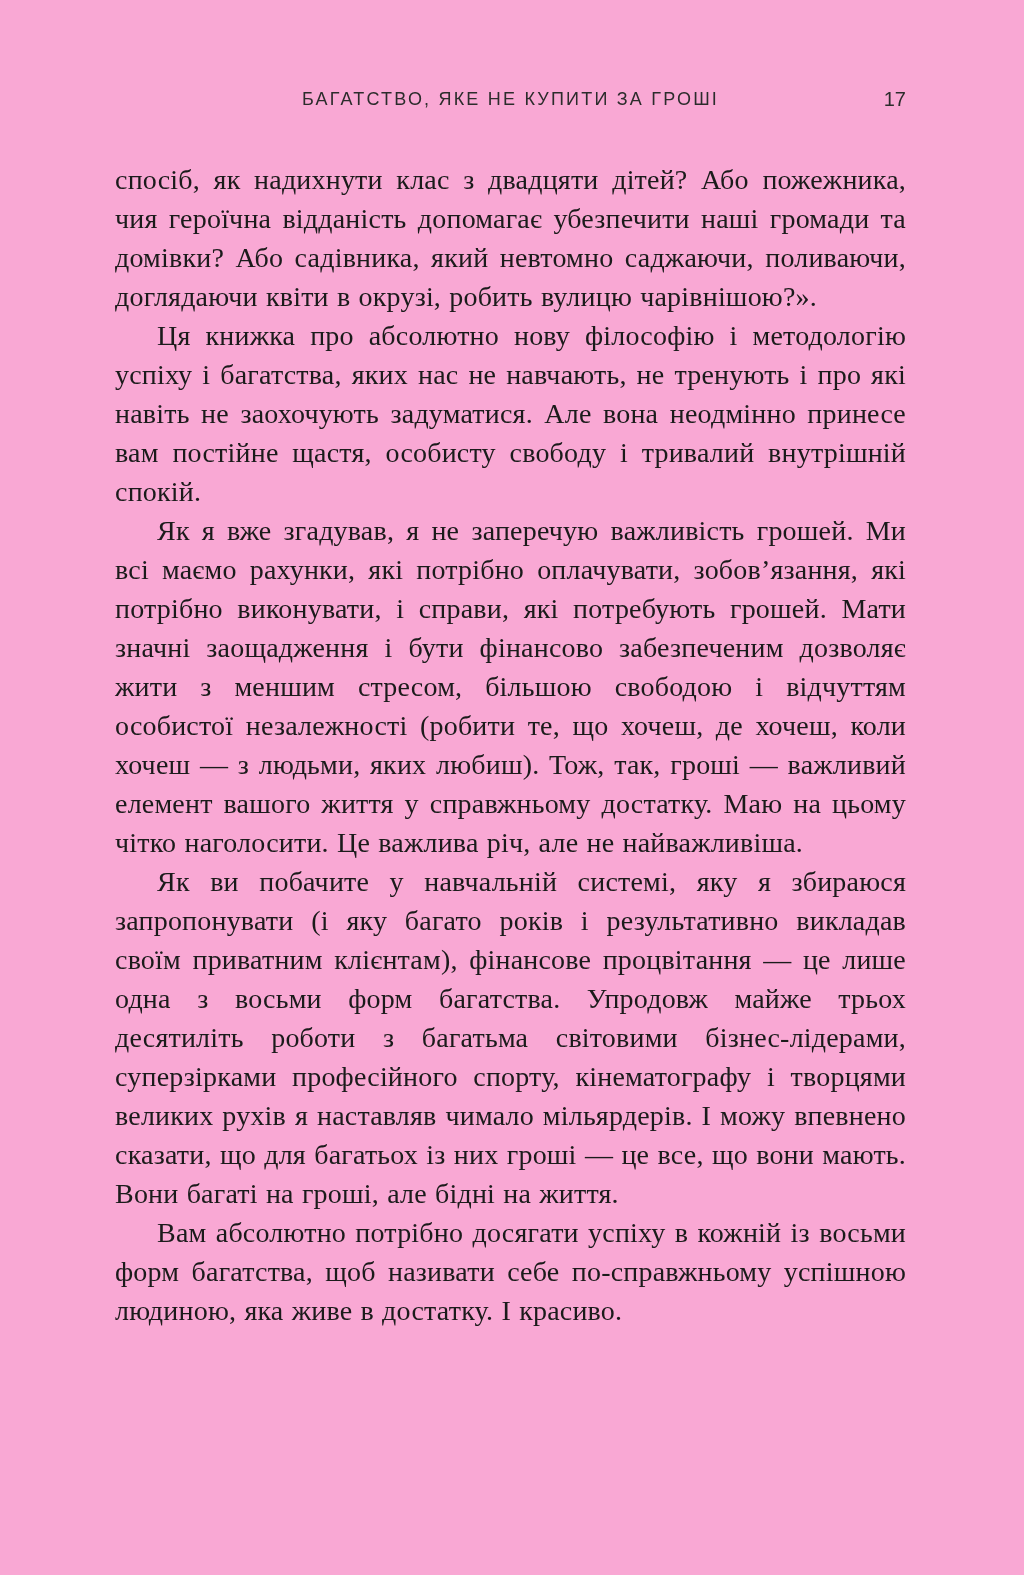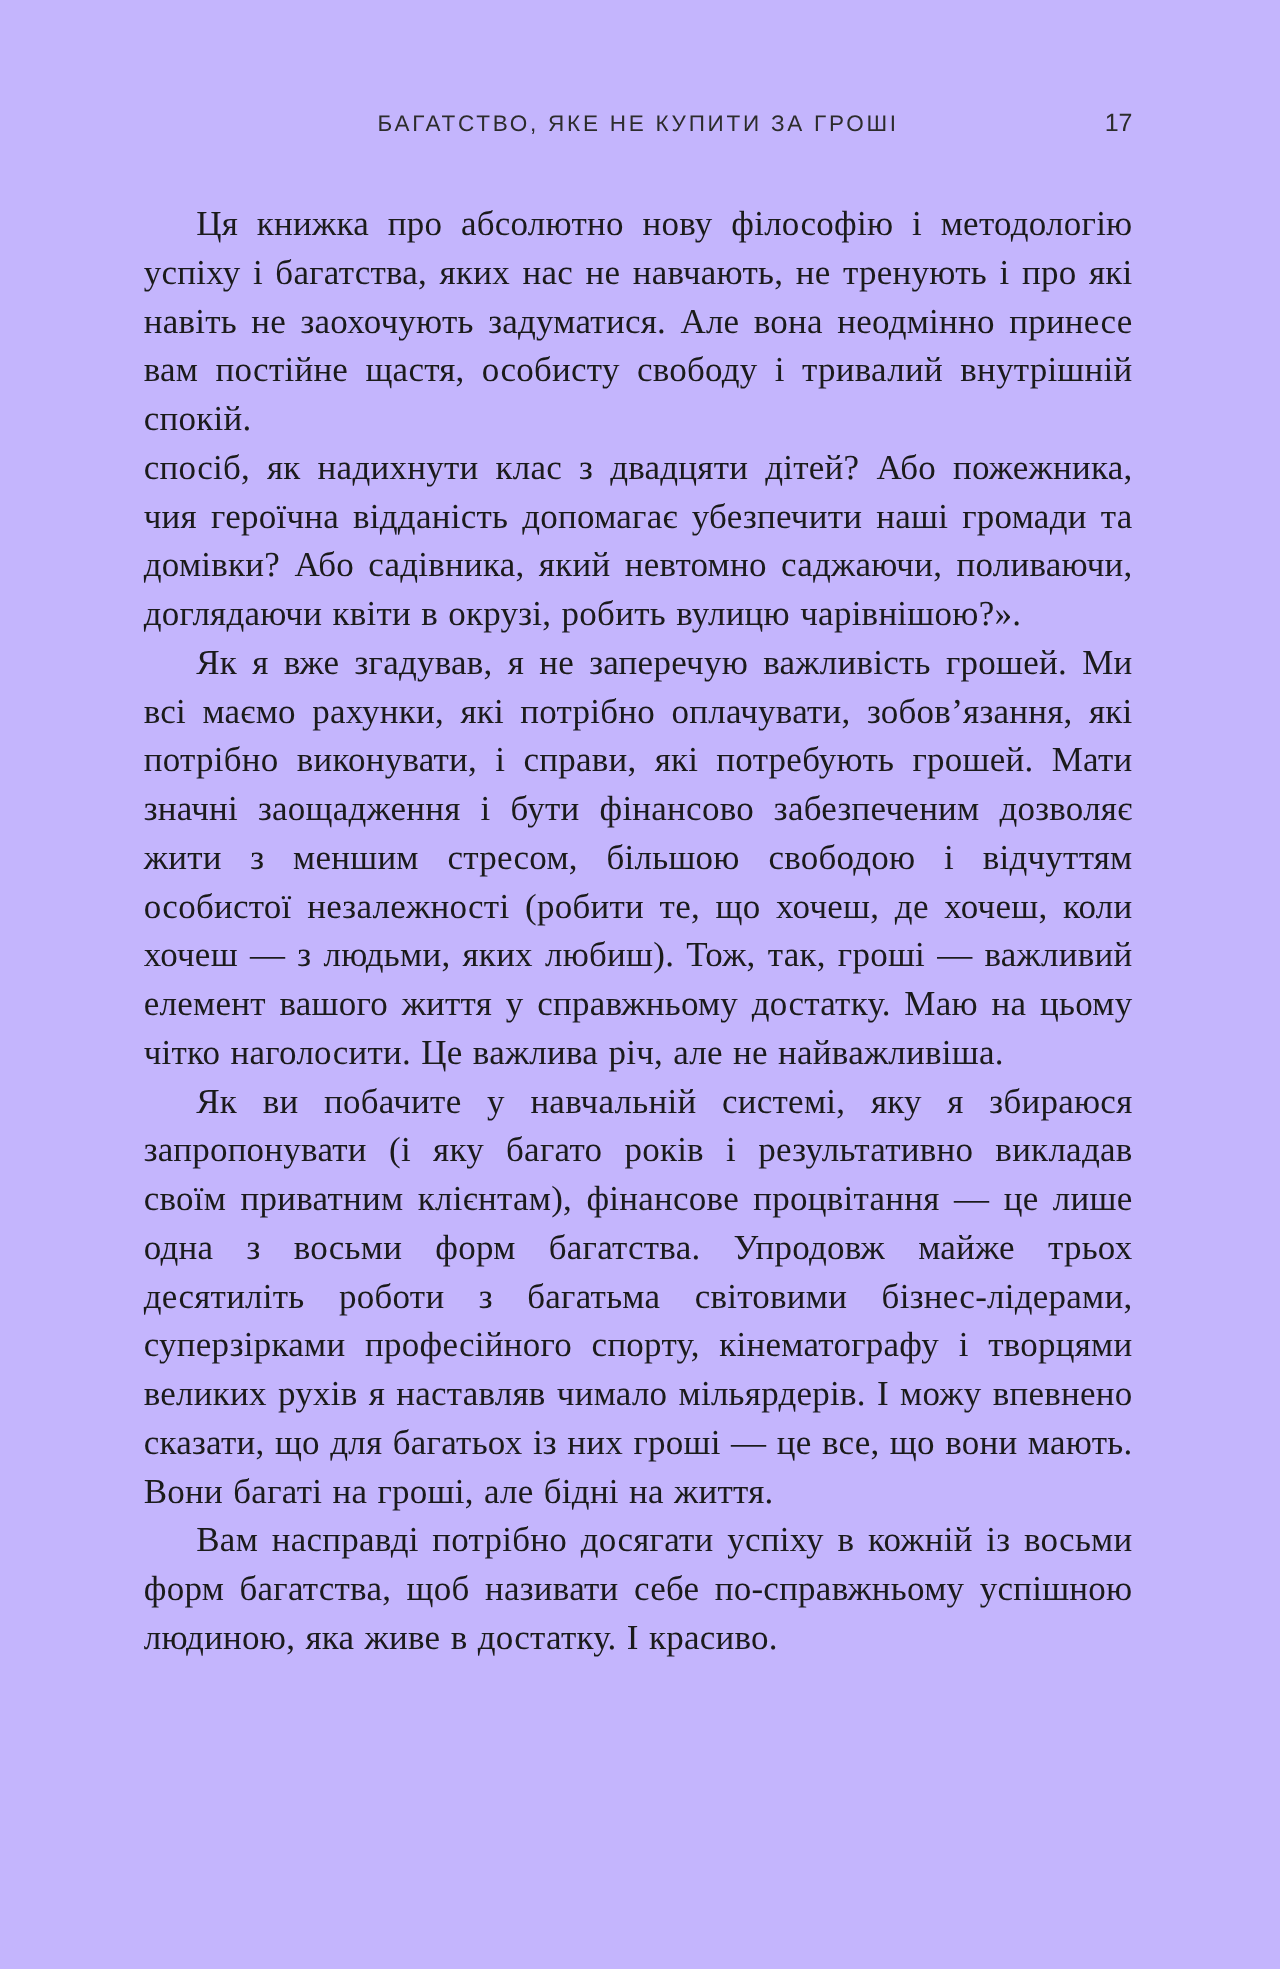--- a/index.html
+++ b/index.html
@@ -11,21 +11,21 @@
     width: 1024px;
     height: 1575px;
     font-family: "Liberation Serif", serif;
     color: #1b1b1b;
     -webkit-font-smoothing: antialiased;
   }
   .page {
     position: relative;
     width: 1024px;
     height: 1575px;
-    background: #c4b5fd;
+    background: #f9a8d4;
     box-sizing: border-box;
     overflow: hidden;
   }
   .running-head {
     position: absolute;
     top: 86px;
     left: 115px;
     right: 118px;
     height: 26px;
   }
@@ -73,20 +73,20 @@
 <body>
 
 <div class="page">
 
   <header class="running-head">
     <div class="running-title">БАГАТСТВО, ЯКЕ НЕ КУПИТИ ЗА ГРОШІ</div>
     <div class="page-number">17</div>
   </header>
 
   <main class="body-text">
+    <p class="para no-indent">спосіб, як надихнути клас з двадцяти дітей? Або пожежника, чия героїчна відданість допомагає убезпечити наші громади та домівки? Або садівника, який невтомно саджаючи, поливаючи, доглядаючи квіти в окрузі, робить вулицю чарівнішою?».</p>
     <p class="para indent">Ця книжка про абсолютно нову філософію і методологію успіху і багатства, яких нас не навчають, не тренують і про які навіть не заохочують задуматися. Але вона неодмінно принесе вам постійне щастя, особисту свободу і тривалий внутрішній спокій.</p>
-    <p class="para no-indent">спосіб, як надихнути клас з двадцяти дітей? Або пожежника, чия героїчна відданість допомагає убезпечити наші громади та домівки? Або садівника, який невтомно саджаючи, поливаючи, доглядаючи квіти в окрузі, робить вулицю чарівнішою?».</p>
     <p class="para indent">Як я вже згадував, я не заперечую важливість грошей. Ми всі маємо рахунки, які потрібно оплачувати, зобов’язання, які потрібно виконувати, і справи, які потребують грошей. Мати значні заощадження і бути фінансово забезпеченим дозволяє жити з меншим стресом, більшою свободою і відчуттям особистої незалежності (робити те, що хочеш, де хочеш, коли хочеш — з людьми, яких любиш). Тож, так, гроші — важливий елемент вашого життя у справжньому достатку. Маю на цьому чітко наголосити. Це важлива річ, але не найважливіша.</p>
     <p class="para indent">Як ви побачите у навчальній системі, яку я збираюся запропонувати (і яку багато років і результативно викладав своїм приватним клієнтам), фінансове процвітання — це лише одна з восьми форм багатства. Упродовж майже трьох десятиліть роботи з багатьма світовими бізнес-лідерами, суперзірками професійного спорту, кінематографу і творцями великих рухів я наставляв чимало мільярдерів. І можу впевнено сказати, що для багатьох із них гроші — це все, що вони мають. Вони багаті на гроші, але бідні на життя.</p>
-    <p class="para indent">Вам насправді потрібно досягати успіху в кожній із восьми форм багатства, щоб називати себе по-справжньому успішною людиною, яка живе в достатку. І красиво.</p>
+    <p class="para indent">Вам абсолютно потрібно досягати успіху в кожній із восьми форм багатства, щоб називати себе по-справжньому успішною людиною, яка живе в достатку. І красиво.</p>
   </main>
 
 </div>
 
 </body></html>

